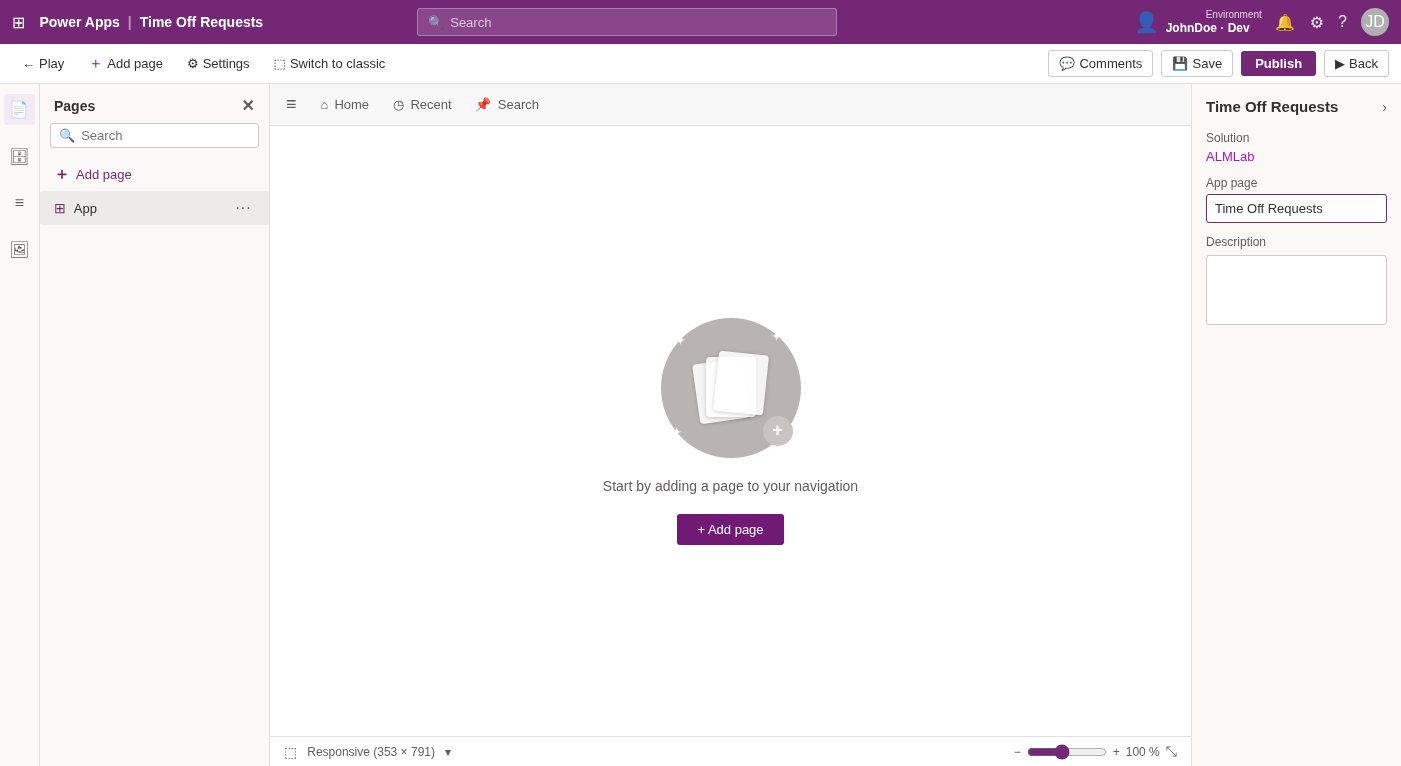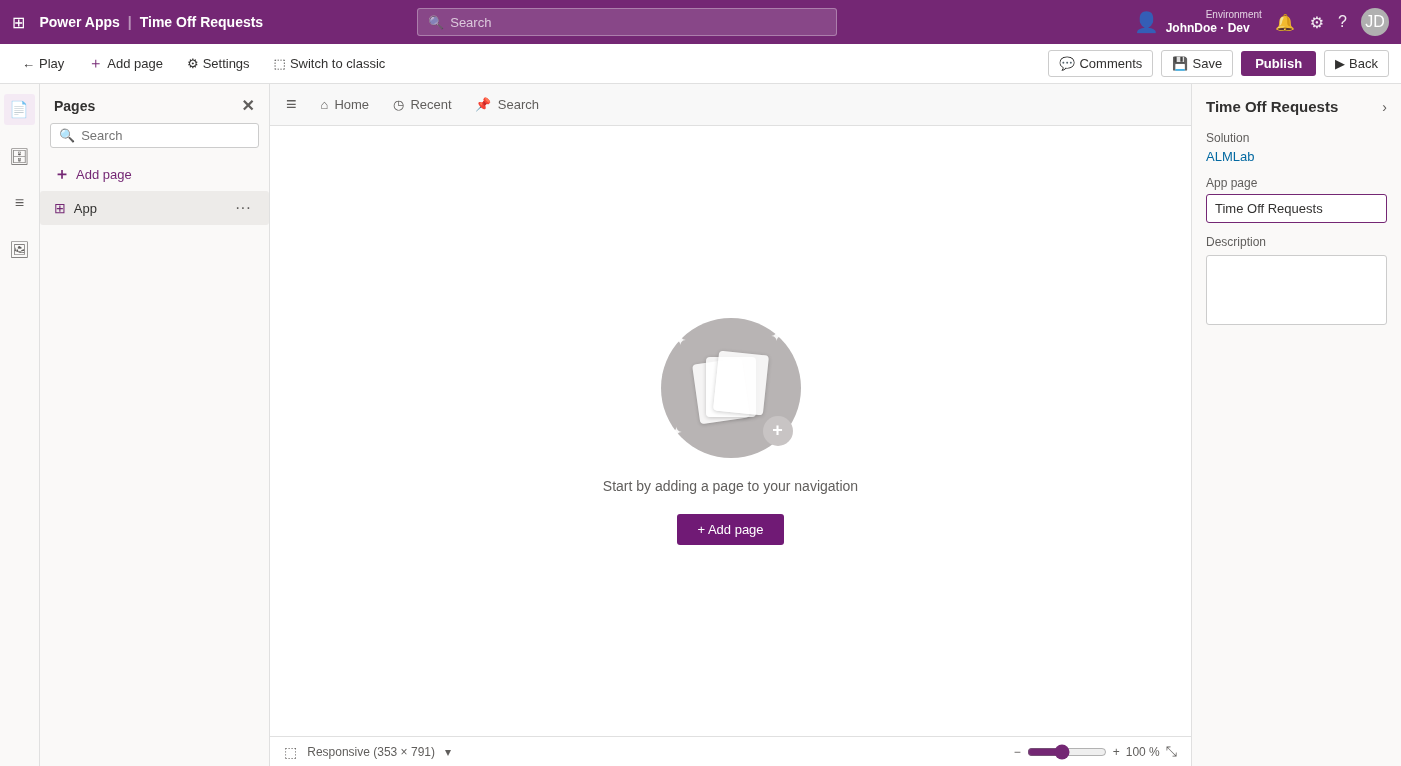--- a/index.html
+++ b/index.html
@@ -152,21 +152,21 @@
 
     
     .right-panel {
       width: 210px; background: #faf9f8; border-left: 1px solid #e0e0e0;
       padding: 14px;
     }
     .right-panel-header { display: flex; align-items: center; justify-content: space-between; margin-bottom: 16px; }
     .right-panel-title { font-size: 15px; font-weight: 600; color: #323130; }
     .right-panel-chevron { color: #605e5c; cursor: pointer; font-size: 14px; }
     .field-label { font-size: 12px; color: #605e5c; margin-bottom: 4px; margin-top: 12px; }
-    .field-value { font-size: 13px; color: #0369a1; font-weight: 500; }
+    .field-value { font-size: 13px; color: #a21caf; font-weight: 500; }
     .field-input {
       width: 100%; border: 1px solid #742774; border-radius: 3px; padding: 6px 8px;
       font-size: 13px; outline: none; color: #323130;
     }
     .field-textarea {
       width: 100%; border: 1px solid #ccc; border-radius: 3px; padding: 6px 8px;
       font-size: 13px; outline: none; color: #323130; resize: none; height: 70px;
       margin-top: 2px;
     }
   </style>

